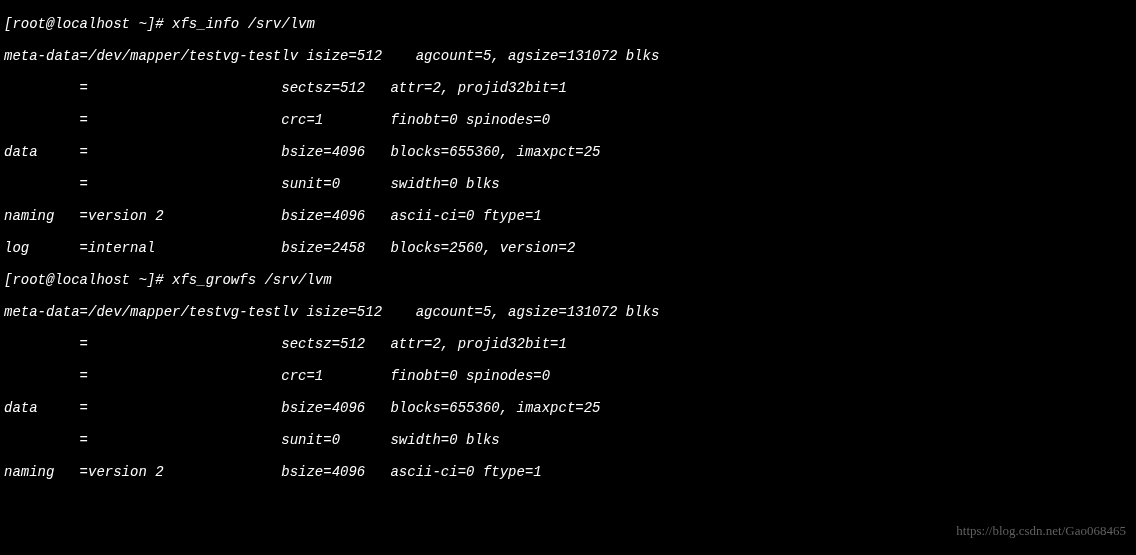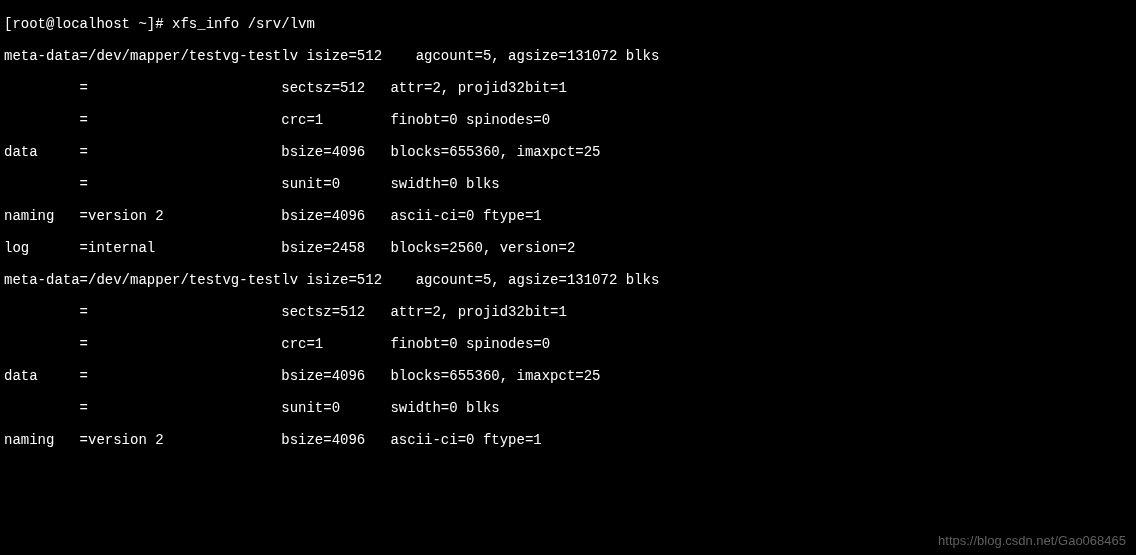--- a/index.html
+++ b/index.html
@@ -18,43 +18,45 @@
       padding: 0;
       overflow: hidden;
       position: relative;
     }
     .terminal {
       white-space: pre;
       padding: 0 4px;
     }
     .line {
       display: block;
+      font-style: italic;
     }
     .watermark {
       position: absolute;
-      bottom: 6px;
+      bottom: 16px;
       right: 10px;
       color: #888;
       font-size: 13px;
-      font-family: Liberation Sans, sans-serif;
+      font-family: Liberation Serif, serif;
       opacity: 0.7;
     }
   </style>
 </head>
 <body>
 
 <div class="terminal">
 <span class="line">[root@localhost ~]# xfs_info /srv/lvm</span>
 <span class="line">meta-data=/dev/mapper/testvg-testlv isize=512    agcount=5, agsize=131072 blks</span>
 <span class="line">         =                       sectsz=512   attr=2, projid32bit=1</span>
 <span class="line">         =                       crc=1        finobt=0 spinodes=0</span>
 <span class="line">data     =                       bsize=4096   blocks=655360, imaxpct=25</span>
 <span class="line">         =                       sunit=0      swidth=0 blks</span>
 <span class="line">naming   =version 2              bsize=4096   ascii-ci=0 ftype=1</span>
 <span class="line">log      =internal               bsize=2458   blocks=2560, version=2</span>
+<span class="line">[root@localhost ~]# xfs_growfs /srv/lvm</span>
 <span class="line">meta-data=/dev/mapper/testvg-testlv isize=512    agcount=5, agsize=131072 blks</span>
 <span class="line">         =                       sectsz=512   attr=2, projid32bit=1</span>
 <span class="line">         =                       crc=1        finobt=0 spinodes=0</span>
 <span class="line">data     =                       bsize=4096   blocks=655360, imaxpct=25</span>
 <span class="line">         =                       sunit=0      swidth=0 blks</span>
 <span class="line">naming   =version 2              bsize=4096   ascii-ci=0 ftype=1</span>
 
 
 
 

